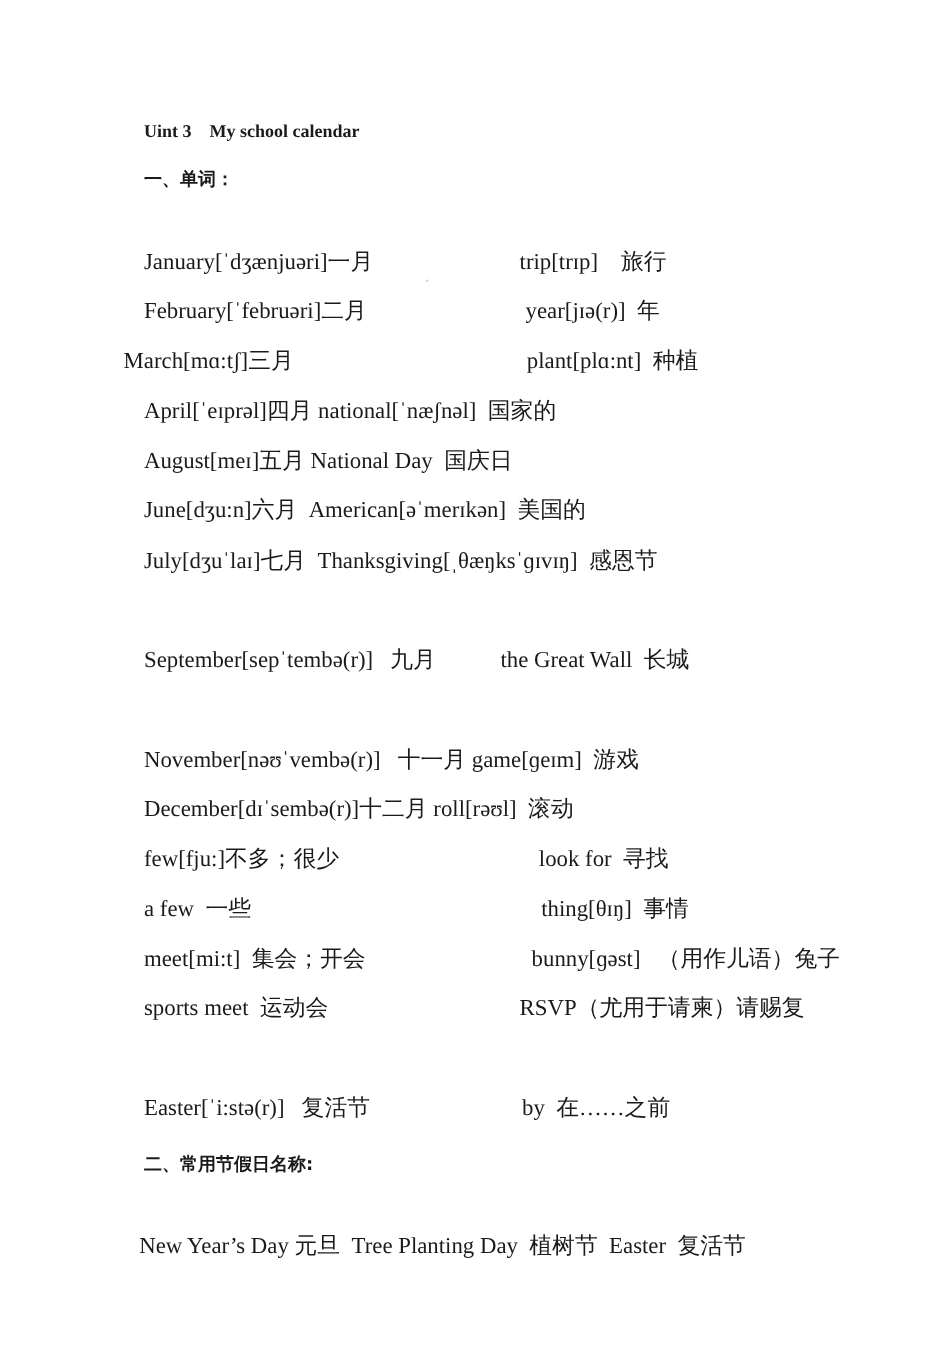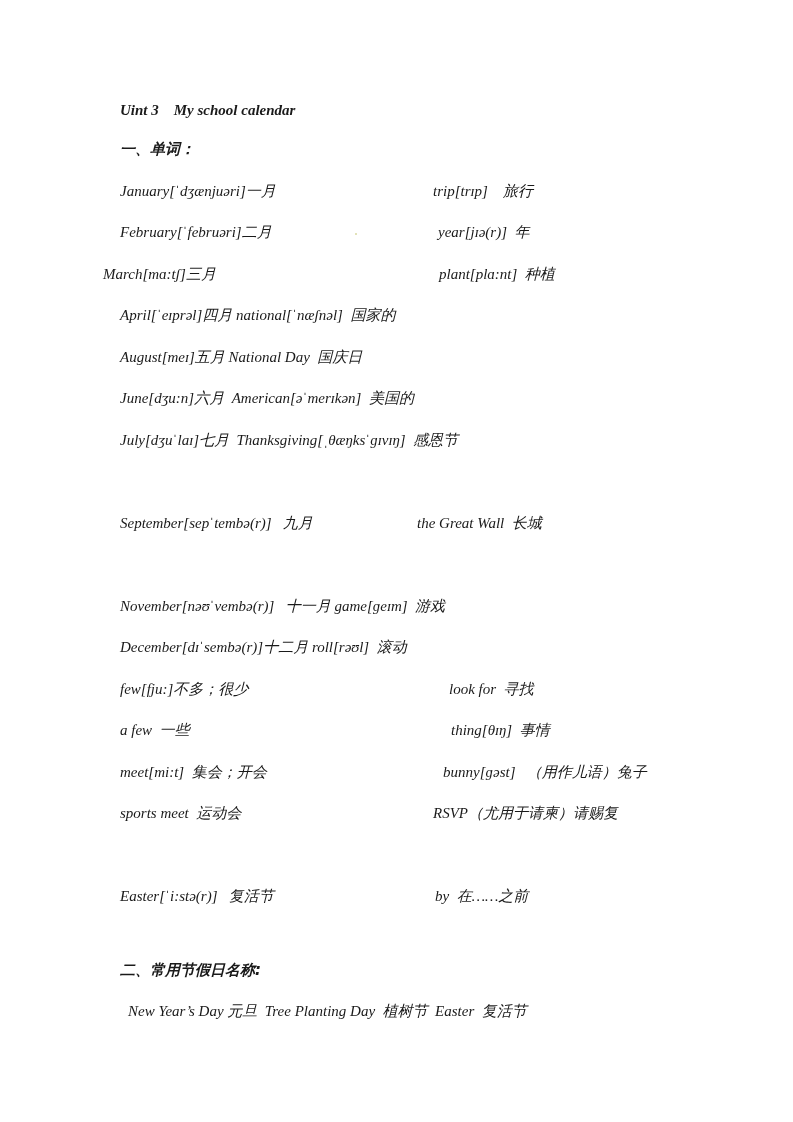--- a/index.html
+++ b/index.html
@@ -1,26 +1,27 @@
 <!DOCTYPE html>
 <html><head>
   <meta charset="utf-8">
   <style>
     html, body { margin: 0; padding: 0; background: #ffffff; }
     body {
       width: 793px; height: 1122px; position: relative; overflow: hidden;
       font-family: "Liberation Serif", "DejaVu Serif", serif;
       color: #1a1a1a;
     }
-    .page { position: absolute; left: 0; top: 0; width: 793px; height: 1122px; font-style: italic; }
+    .page { position: absolute; left: 0; top: 0; width: 793px; height: 1122px; }
     .line {
       position: absolute;
-      font-size: 15px;
+      font-size: 19px;
       line-height: 20px;
       white-space: pre;
+      margin-top: 28px;
     }
     .title {
       position: absolute; left: 120px; top: 102px;
       font-size: 15px; font-weight: bold; white-space: pre;
     }
     .heading {
       position: absolute; left: 120px;
       font-size: 15px; font-weight: bold; white-space: pre;
       font-family: "DejaVu Sans", sans-serif;
     }
@@ -59,14 +60,14 @@
   <div class="line" style="left:417px; top:513px">the Great Wall  长城</div>
   <div class="line" style="left:449px; top:679px">look for  寻找</div>
   <div class="line" style="left:451px; top:720px">thing[θɪŋ]  事情</div>
   <div class="line" style="left:443px; top:762px">bunny[ɡəst]   （用作儿语）兔子</div>
   <div class="line" style="left:433px; top:803px">RSVP（尤用于请柬）请赐复</div>
   <div class="line" style="left:435px; top:886px">by  在……之前</div>
 
   <div class="dot"></div>
 
   <div class="heading" style="top:961px">二、常用节假日名称:</div>
-  <div class="line" style="left:128px; top:1001px">New Year’s Day 元旦  Tree Planting Day  植树节  Easter  复活节</div>
+  <div class="line" style="left:116px; top:1001px">New Year’s Day 元旦  Tree Planting Day  植树节  Easter  复活节</div>
 </div>
 
 </body></html>

